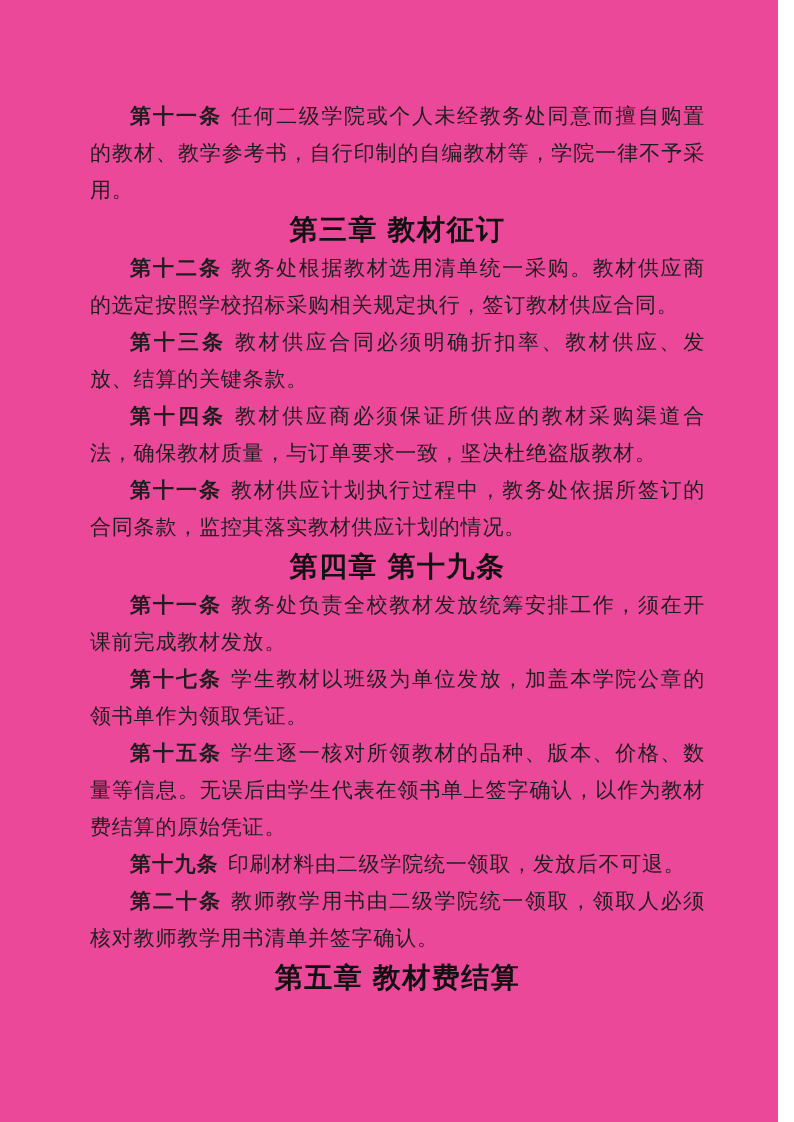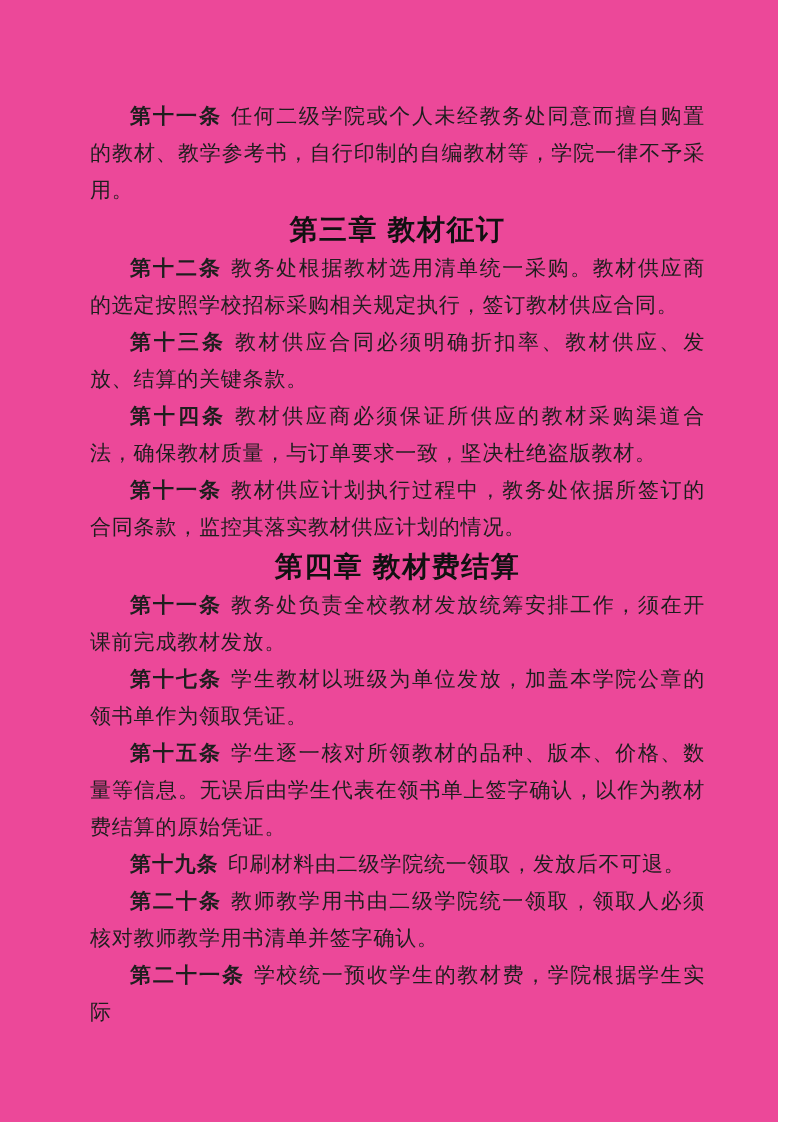--- a/index.html
+++ b/index.html
@@ -58,29 +58,29 @@
     <h2 class="chapter">第三章 教材征订</h2>
 
     <p class="article"><span class="num">第十二条</span><span>教务处根据教材选用清单统一采购。教材供应商的选定按照学校招标采购相关规定执行，签订教材供应合同。</span></p>
 
     <p class="article"><span class="num">第十三条</span><span>教材供应合同必须明确折扣率、教材供应、发放、结算的关键条款。</span></p>
 
     <p class="article"><span class="num">第十四条</span><span>教材供应商必须保证所供应的教材采购渠道合法，确保教材质量，与订单要求一致，坚决杜绝盗版教材。</span></p>
 
     <p class="article"><span class="num">第十一条</span><span>教材供应计划执行过程中，教务处依据所签订的合同条款，监控其落实教材供应计划的情况。</span></p>
 
-    <h2 class="chapter">第四章 教材费结算</h2>
+    <h2 class="chapter">第四章 第十九条</h2>
 
     <p class="article"><span class="num">第十一条</span><span>教务处负责全校教材发放统筹安排工作，须在开课前完成教材发放。</span></p>
 
     <p class="article"><span class="num">第十七条</span><span>学生教材以班级为单位发放，加盖本学院公章的领书单作为领取凭证。</span></p>
 
     <p class="article"><span class="num">第十五条</span><span>学生逐一核对所领教材的品种、版本、价格、数量等信息。无误后由学生代表在领书单上签字确认，以作为教材费结算的原始凭证。</span></p>
 
     <p class="article"><span class="num">第十九条</span><span>印刷材料由二级学院统一领取，发放后不可退。</span></p>
 
     <p class="article"><span class="num">第二十条</span><span>教师教学用书由二级学院统一领取，领取人必须核对教师教学用书清单并签字确认。</span></p>
 
+    <h2 class="chapter">第五章 教材费结算</h2>
 
-    <p class="article"><span class="num">第二十一条</span><span>学校统一预收学生的教材费，学院根据学生实际</span></p>
 
   </div>
 </div>
 
 </body></html>

